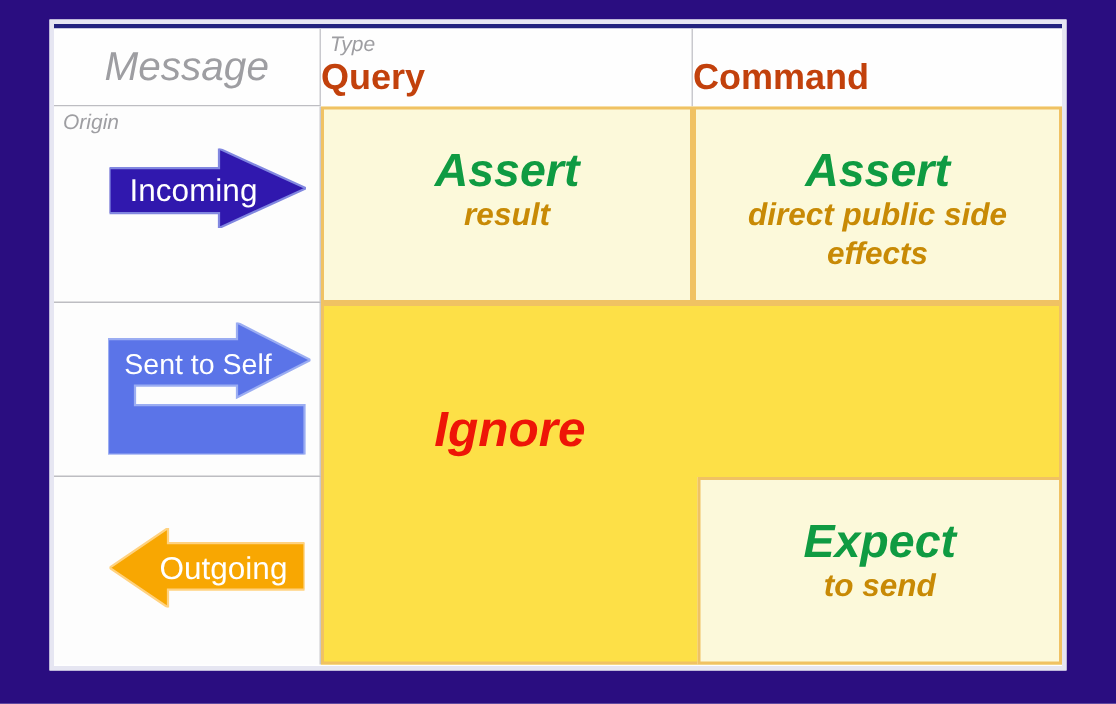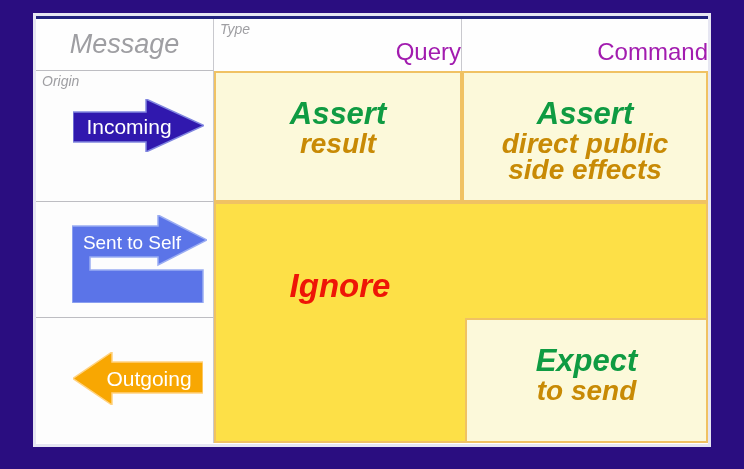--- a/index.html
+++ b/index.html
@@ -28,21 +28,21 @@
     position:absolute;left:0;top:0;width:100%;height:100%;
     display:flex;align-items:center;justify-content:center;
     font-size:27px;font-style:italic;color:#9e9ea2;
   }
   .small-label{
     position:absolute;left:6px;top:2px;
     font-size:14px;font-style:italic;color:#9e9ea2;
   }
   .col-label{
     position:absolute;left:0;bottom:5px;width:100%;
-    text-align:right;font-size:24px;font-weight:normal;color:#a21caf;
+    text-align:left;font-size:24px;font-weight:bold;color:#c2410c;
   }
 
   .origin-cell{background:#fdfdfd;padding-left:25px;}
   .row-inc{left:0;top:55px;width:178px;height:131px;border-right:1px solid #c9c9ce;border-bottom:1px solid #bdbdc2;}
   .row-self{left:0;top:186px;width:178px;height:116px;border-right:1px solid #c9c9ce;border-bottom:1px solid #bdbdc2;}
   .row-out{left:0;top:302px;width:178px;height:125px;border-right:1px solid #c9c9ce;}
 
   .cell-yellow{background:#fcf9da;border:2px solid #f0c263;}
   .cell-iq{left:178px;top:55px;width:248px;height:131px;}
   .cell-ic{left:426px;top:55px;width:246px;height:131px;}
@@ -52,21 +52,21 @@
   .stack{
     position:absolute;left:0;top:0;width:100%;height:100%;
     display:flex;flex-direction:column;align-items:center;
     padding-top:24px;
   }
   .cell-expect .stack{padding-top:24px;}
   .assert-title{
     font-size:31px;line-height:34px;font-weight:bold;font-style:italic;color:#0f9b42;
   }
   .assert-sub{
-    font-size:28px;line-height:26px;font-weight:bold;font-style:italic;color:#c88a05;
+    font-size:21px;line-height:26px;font-weight:bold;font-style:italic;color:#c88a05;
     text-align:center;max-width:190px;
   }
   .ignore-text{
     position:absolute;left:0;top:64px;width:248px;height:36px;
     text-align:center;font-size:33px;line-height:36px;
     font-weight:bold;font-style:italic;color:#ee1507;
   }
 
   svg{display:block;}
   .arrow-label{

